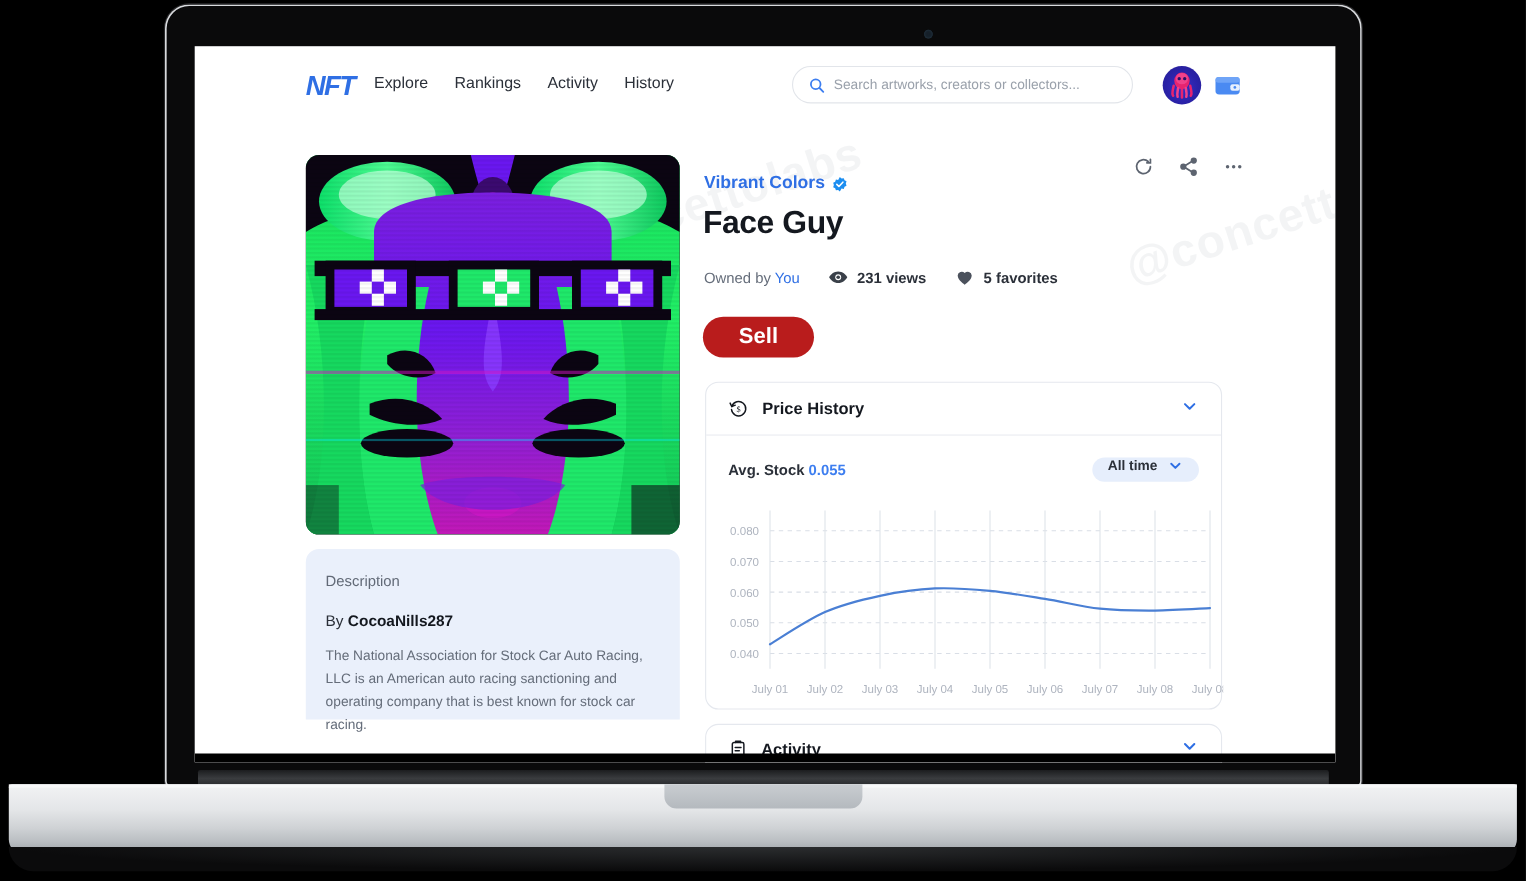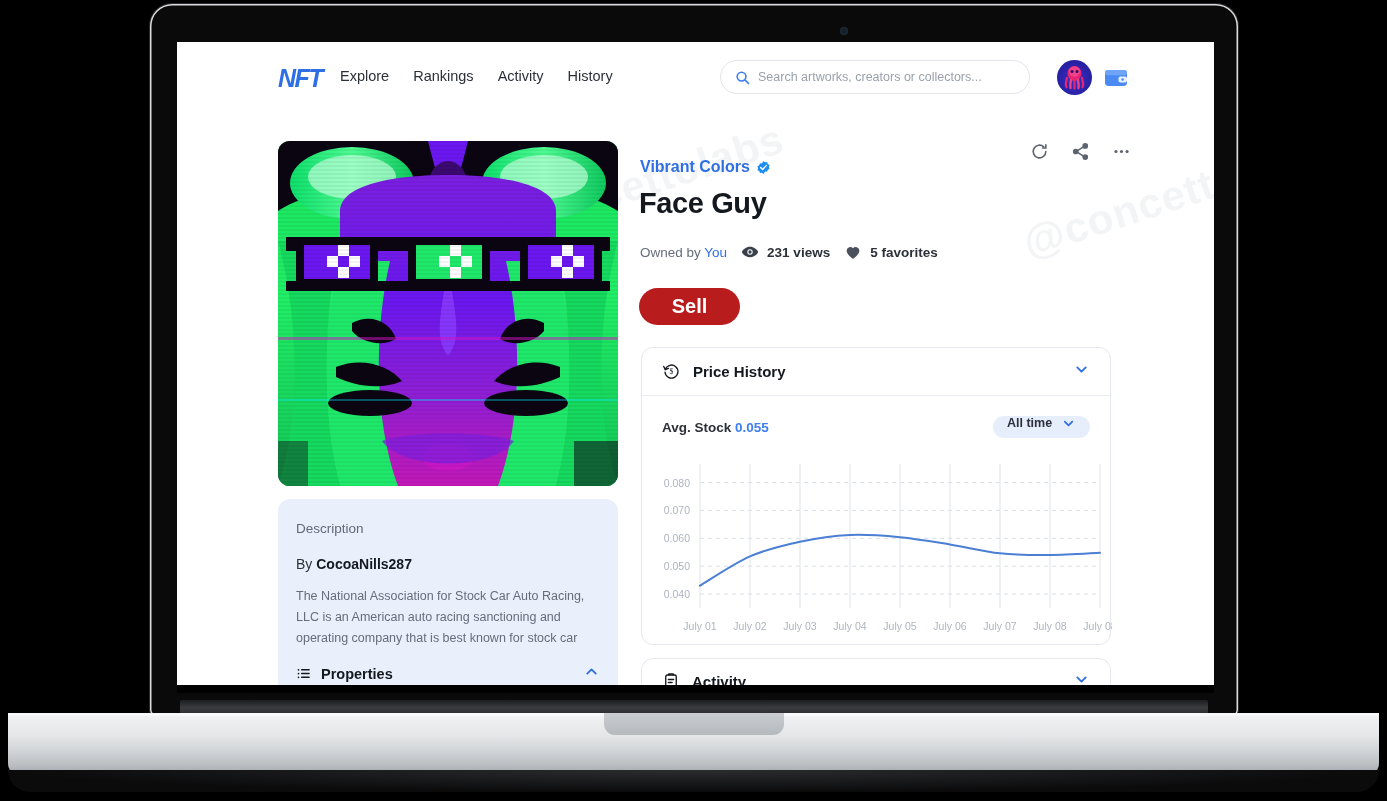--- a/index.html
+++ b/index.html
@@ -144,21 +144,21 @@
     font-size:16px; font-weight:700; color:#2f6fe4;
     display:flex; align-items:center; gap:6px; cursor:pointer;
   }
   #verified-badge { display:inline-flex; }
   #item-title {
     position:absolute; left:462px; top:145px;
     font-size:29px; font-weight:700; color:#14181f; letter-spacing:-.4px;
   }
   #meta-row {
     position:absolute; left:463px; top:201px;
-    display:flex; align-items:center; gap:14px;
+    display:flex; align-items:center; gap:26px;
     font-size:13.5px;
   }
   #owner-text { color:#656d7a; }
   #owner-text .owner-you { color:#2f6fe4; }
   .meta-stat { display:flex; align-items:center; gap:8px; color:#2b3039; font-weight:700; }
   #action-icons {
     position:absolute; left:853px; top:100px;
     display:flex; align-items:center; gap:22px; color:#5d6470;
   }
   #action-icons > * { cursor:pointer; }
@@ -360,36 +360,20 @@
 
     <div id="description-card">
       <div id="description-title">Description</div>
       <div id="description-by">
         <span>By</span>
         <b>CocoaNills287</b>
       </div>
       <div id="description-body">The National Association for Stock Car Auto Racing, LLC is an American auto racing sanctioning and operating company that is best known for stock car racing.</div>
     </div>
 
-    <div id="properties-row">
-      <svg width="15" height="15" viewBox="0 0 24 24" stroke="#14181f" stroke-width="2.2" stroke-linecap="round">
-        <line x1="9" y1="6" x2="21" y2="6"></line>
-          <line x1="9" y1="12" x2="21" y2="12"></line>
-          <line x1="9" y1="18" x2="21" y2="18"></line>
-        <circle cx="4" cy="6" r="1.4" fill="#14181f" stroke="none"></circle>
-        <circle cx="4" cy="12" r="1.4" fill="#14181f" stroke="none"></circle>
-        <circle cx="4" cy="18" r="1.4" fill="#14181f" stroke="none"></circle>
-      </svg>
-      <span id="properties-label">Properties</span>
-      <span id="properties-chevron">
-        <svg width="17" height="17" viewBox="0 0 24 24" fill="none" stroke="#2f6fe4" stroke-width="2.6" stroke-linecap="round" stroke-linejoin="round">
-            <polyline points="6 15 12 9 18 15"></polyline>
-          </svg>
-      </span>
-    </div>
 
     <div id="collection-name">
       <span>Vibrant Colors</span>
       <span id="verified-badge">
         <svg width="15" height="15" viewBox="0 0 24 24">
           <path d="M12 1.6l2.5 2.1 3.2-.5 1.1 3.1 2.9 1.5-1 3.2 1 3.2-2.9 1.5-1.1 3.1-3.2-.5L12 22.4l-2.5-2.1-3.2.5-1.1-3.1-2.9-1.5 1-3.2-1-3.2 2.9-1.5 1.1-3.1 3.2.5z" fill="#1d8ef0"></path>
           <polyline points="7.6 12.2 10.6 15.2 16.4 9" fill="none" stroke="#fff" stroke-width="2.3" stroke-linecap="round" stroke-linejoin="round"></polyline>
         </svg>
       </span>
     </div>

